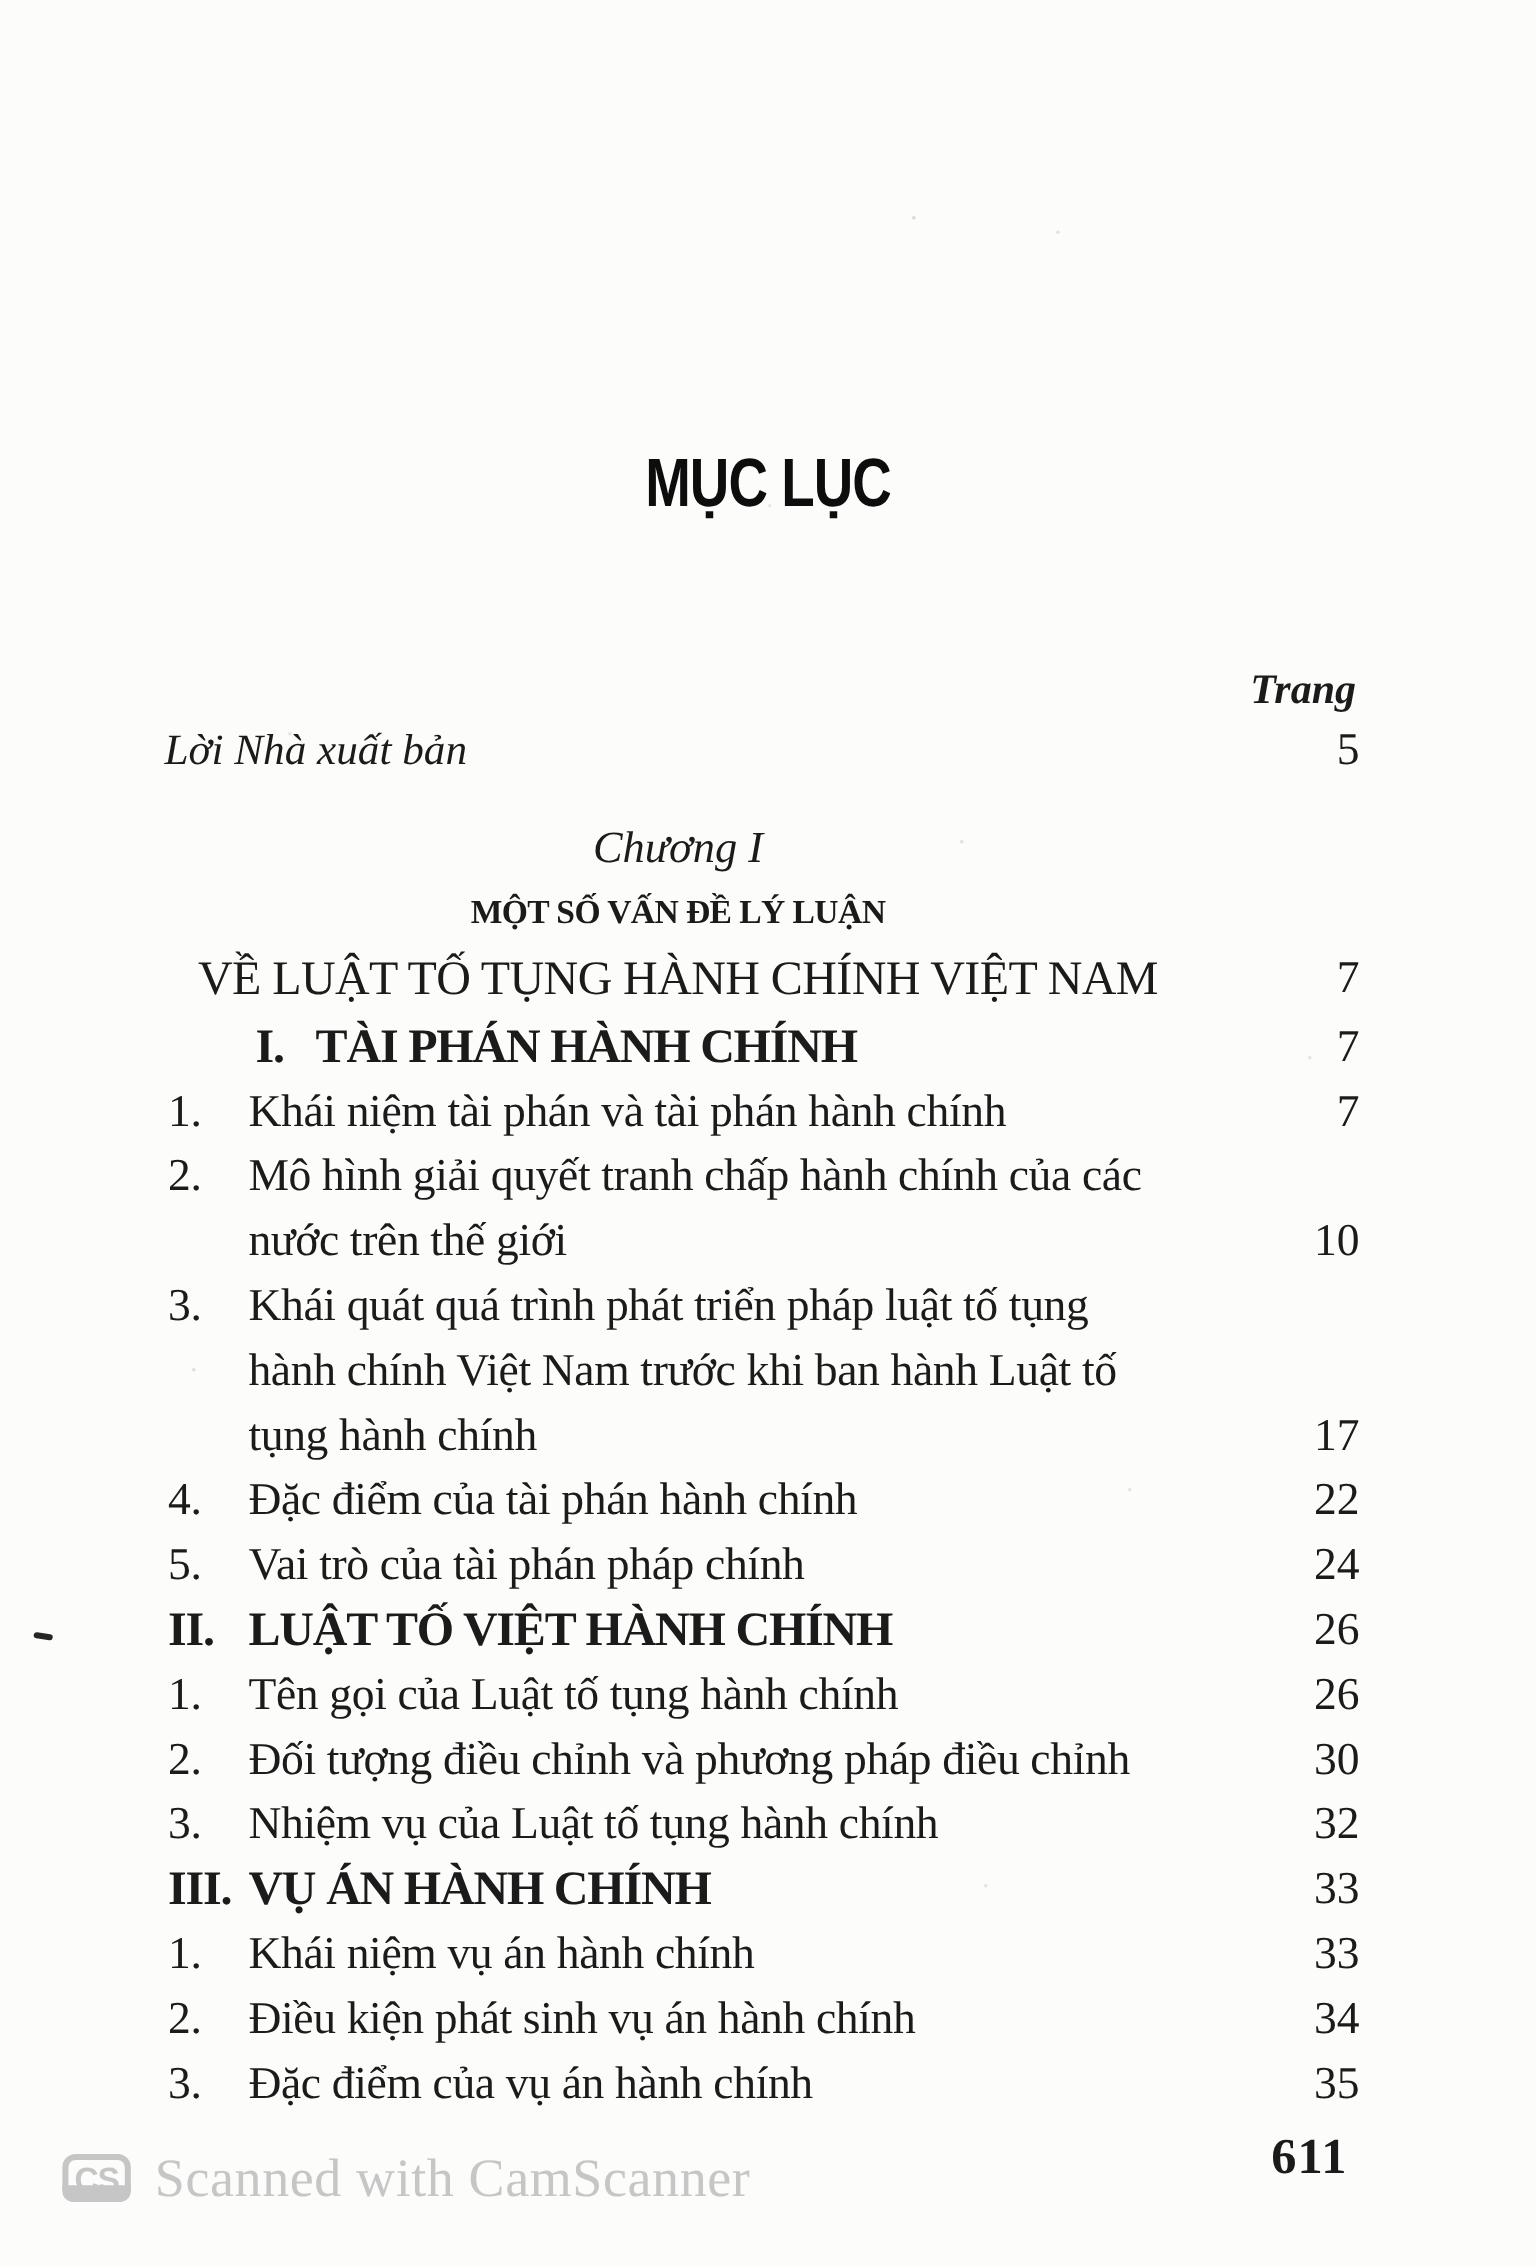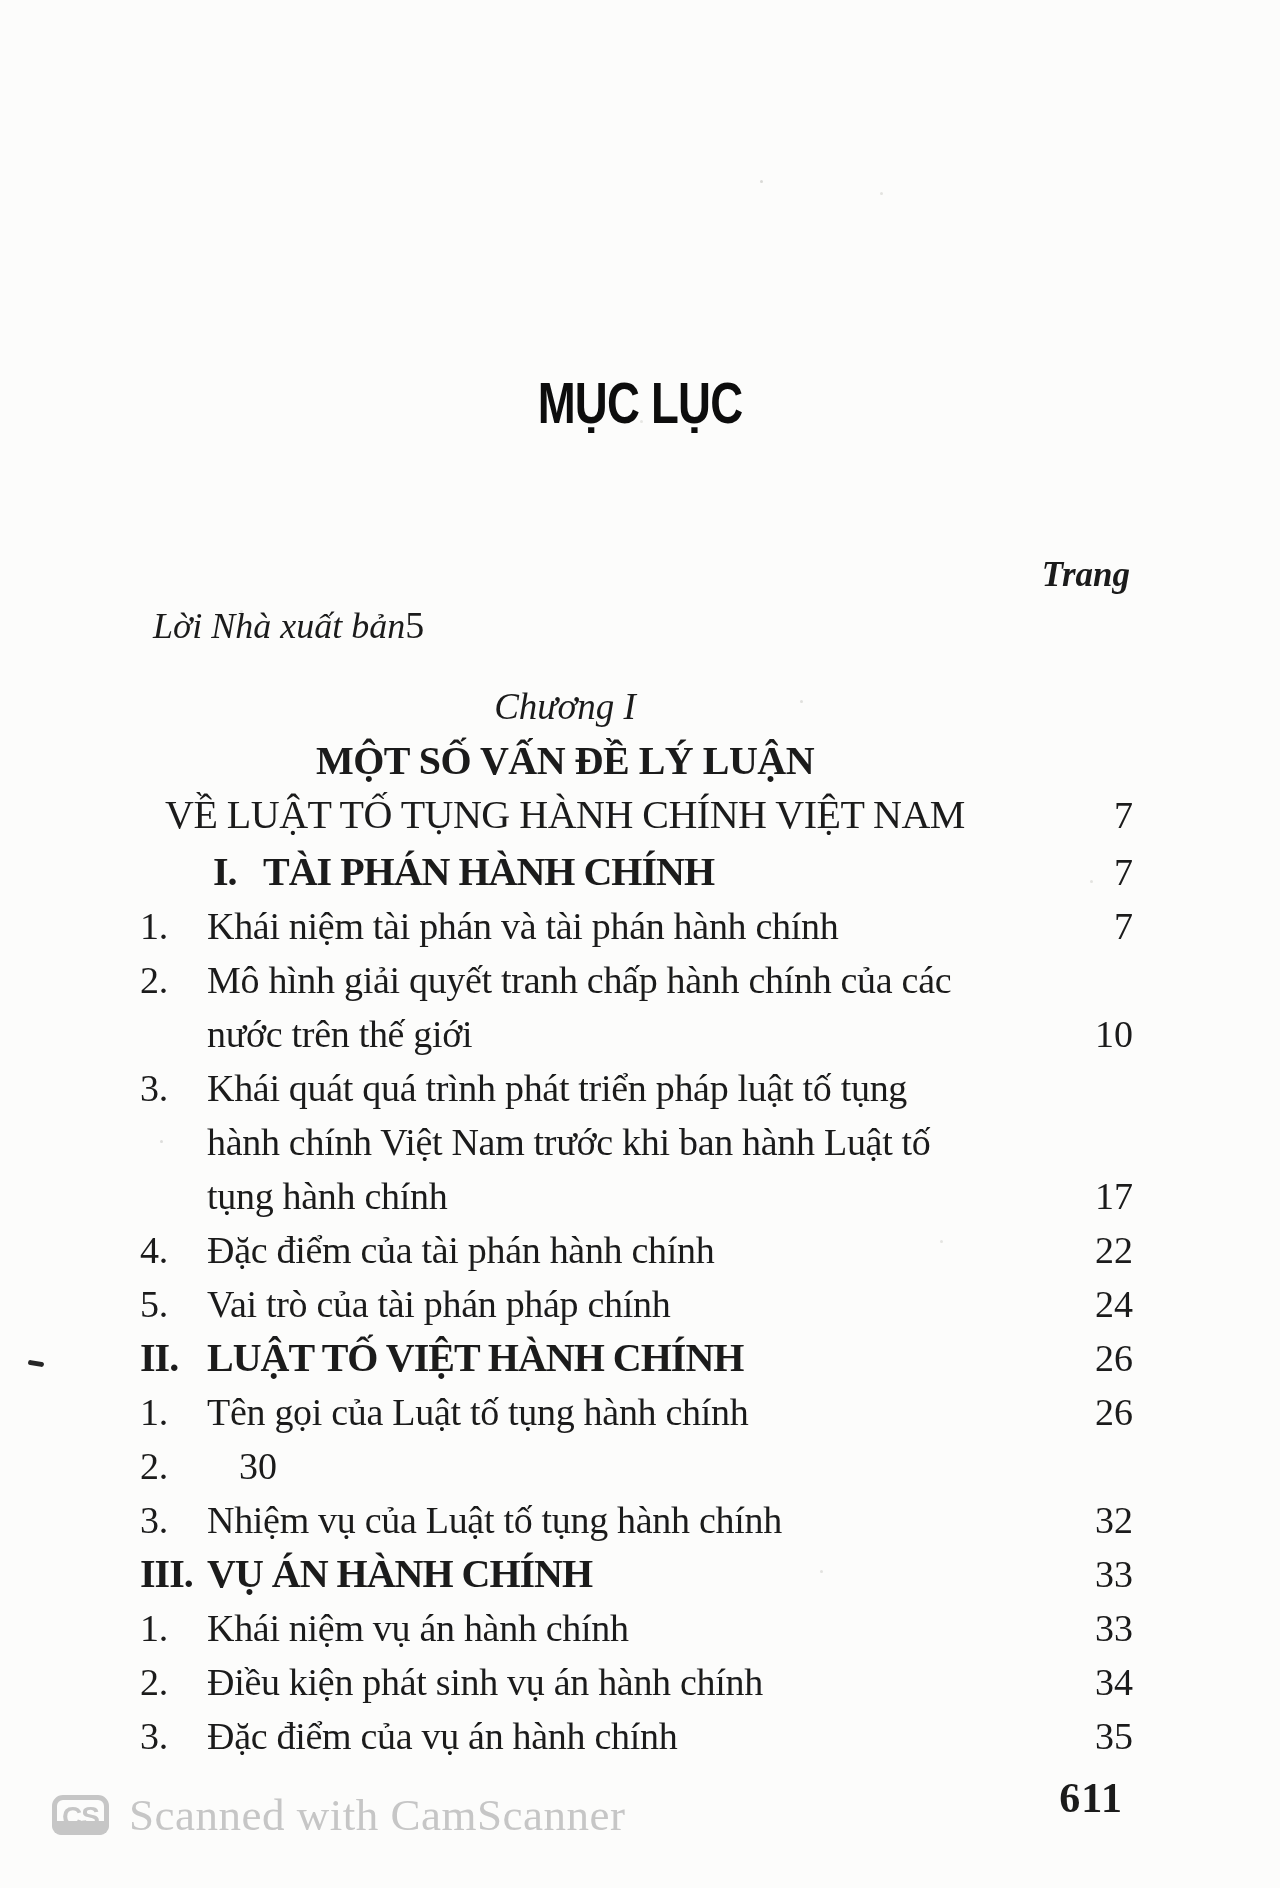--- a/index.html
+++ b/index.html
@@ -35,36 +35,36 @@
     color:#0d0d0d;
   }
 
   .col-header{
     position:absolute;top:548px;right:150px;
     font-size:35px;font-style:italic;font-weight:bold;
     line-height:54px;
   }
 
   .front-row{
-    position:absolute;left:153px;top:598px;width:996px;
-    display:flex;justify-content:flex-start;align-items:baseline;
+    position:absolute;left:137px;top:598px;width:996px;
+    display:flex;justify-content:space-between;align-items:baseline;
     line-height:54px;
   }
   .front-label{font-style:italic;font-size:36px;}
   .front-page{font-size:38px;}
 
   .chapter{
     position:absolute;left:140px;top:680px;width:993px;
     line-height:54px;
   }
   .chapter-row{display:flex;align-items:center;}
   .chapter-main{width:850px;text-align:center;}
   .chapter-pagecol{flex:1;text-align:right;font-size:38px;align-self:flex-end;}
   .chapter-kicker{font-style:italic;font-size:37px;}
-  .chapter-h1{font-weight:bold;font-size:40px;letter-spacing:-0.5px;}
+  .chapter-h1{font-weight:bold;font-size:28px;letter-spacing:-0.5px;}
   .chapter-h2{font-weight:normal;font-size:40px;letter-spacing:-0.5px;}
 
   .toc{
     position:absolute;left:140px;top:845px;width:993px;
     line-height:54px;font-size:38px;letter-spacing:-0.3px;
   }
   .entry{display:flex;align-items:stretch;}
   .marker{flex:0 0 67px;white-space:nowrap;}
   .entry-text{flex:1;}
   .page-num{flex:0 0 70px;text-align:right;align-self:flex-end;font-size:38px;font-weight:normal;letter-spacing:0;}
@@ -187,20 +187,23 @@
     </div>
     <div class="entry item">
       <span class="marker">1.</span>
       <div class="entry-text">
         <div class="entry-line">Tên gọi của Luật tố tụng hành chính</div>
       </div>
       <span class="page-num">26</span>
     </div>
     <div class="entry item">
       <span class="marker">2.</span>
+      <div class="entry-text">
+        <div class="entry-line">Đối tượng điều chỉnh và phương pháp điều chỉnh</div>
+      </div>
       <span class="page-num">30</span>
     </div>
     <div class="entry item">
       <span class="marker">3.</span>
       <div class="entry-text">
         <div class="entry-line">Nhiệm vụ của Luật tố tụng hành chính</div>
       </div>
       <span class="page-num">32</span>
     </div>
     <div class="entry section">

